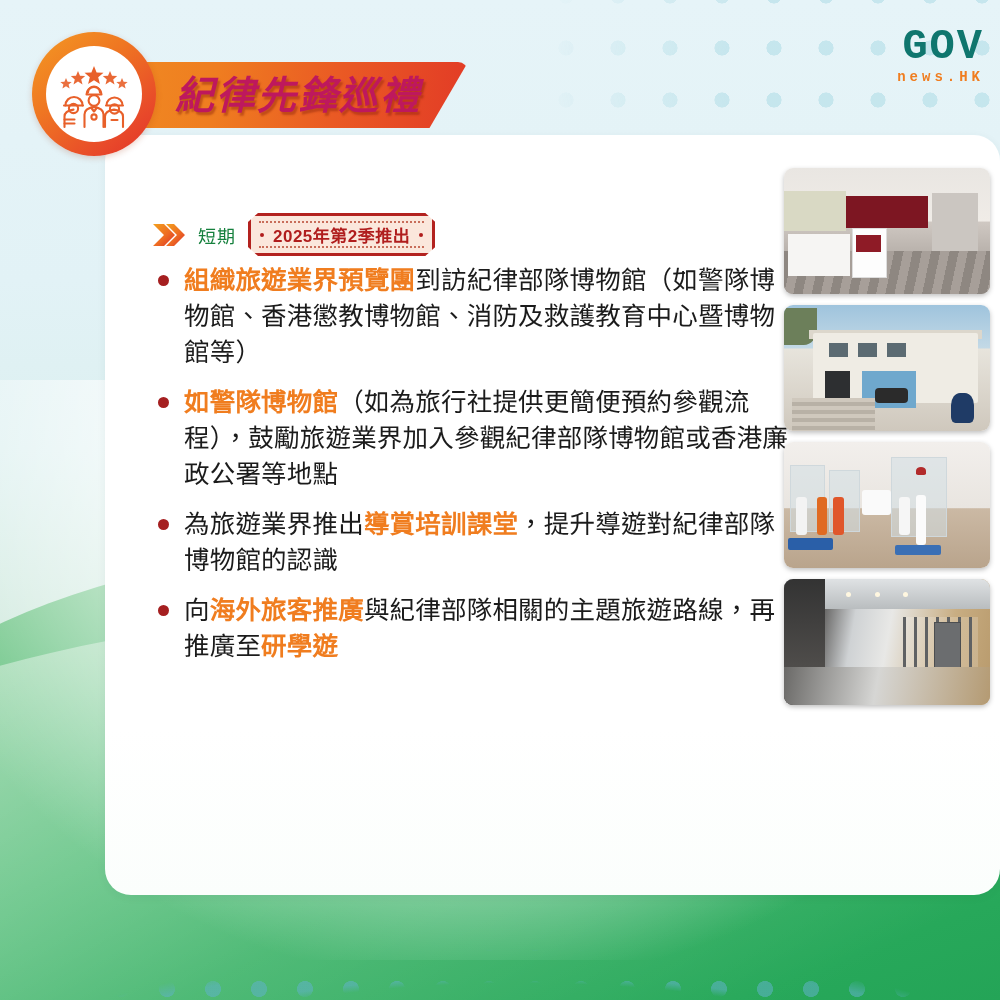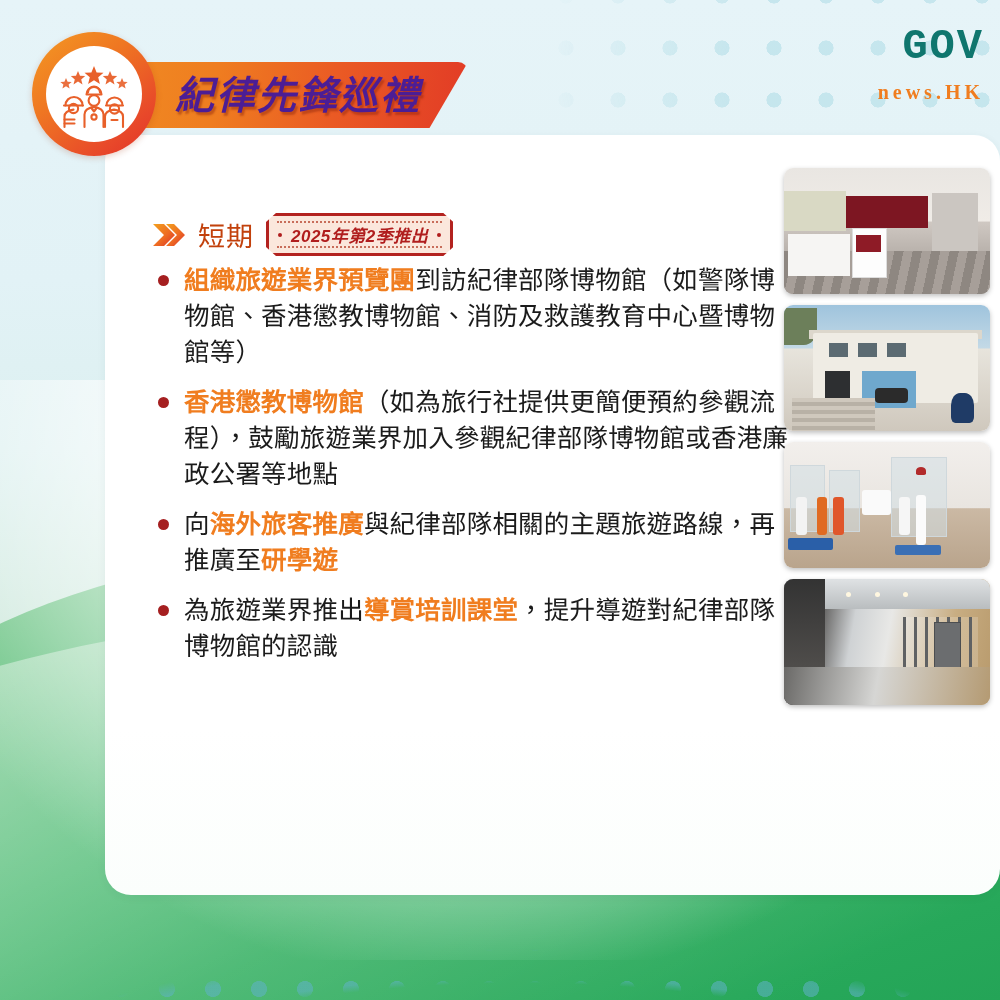--- a/index.html
+++ b/index.html
@@ -62,21 +62,21 @@
   
   #ribbon{
     position:absolute;left:118px;top:62px;width:350px;height:66px;
     background:linear-gradient(97deg,#f08a22 0%,#ef7d20 28%,#ea5a24 62%,#e23b26 100%);
     border-radius:0 10px 10px 0;
     clip-path:polygon(0 0,100% 0,89% 100%,0 100%);
     box-shadow:0 3px 5px rgba(150,40,10,.18);
   }
   #ribbon-title{
     position:absolute;left:175px;top:70px;width:340px;height:52px;
-    font-size:39px;font-weight:bold;font-style:italic;color:#4c1d95;
+    font-size:39px;font-weight:bold;font-style:italic;color:#be185d;
     letter-spacing:2px;line-height:52px;
     text-shadow:2px 3px 2px rgba(140,35,10,.45);
     white-space:nowrap;
   }
   #badge-logo{
     position:absolute;left:32px;top:32px;width:124px;height:124px;border-radius:50%;
     background:linear-gradient(140deg,#f49a23 0%,#ef7722 38%,#e8482a 78%,#e03127 100%);
     display:flex;align-items:center;justify-content:center;
     box-shadow:0 2px 6px rgba(160,50,15,.22);
   }
@@ -85,53 +85,53 @@
     background:#fff;display:flex;align-items:center;justify-content:center;
   }
   #gov-logo{
     position:absolute;right:16px;top:26px;text-align:right;line-height:1;
   }
   #gov-logo .gov{
     font-size:42px;font-weight:bold;color:#0f766e;letter-spacing:2px;
     font-family:Liberation Mono, monospace;
   }
   #gov-logo .news{
-    font-size:20px;font-weight:bold;color:#f07d1f;letter-spacing:4px;
-    margin-top:14px;font-family:Liberation Serif, serif;
+    font-size:14px;font-weight:bold;color:#f07d1f;letter-spacing:4px;
+    margin-top:2px;font-family:Liberation Mono, monospace;
   }
 
   
   #content{
     position:absolute;left:150px;top:162px;width:640px;
     color:#1a1a1a;
   }
   .lead{
     font-size:27px;font-weight:bold;line-height:41px;color:#111;
     letter-spacing:.2px;margin:0 0 6px 0;
   }
   .phase-row{display:flex;align-items:center;gap:12px;margin:10px 0 6px 2px;}
   .chev{flex:0 0 auto;display:block;}
-  .phase-label{font-size:27px;color:#c2410c;letter-spacing:1px;white-space:nowrap;text-align:center;}
+  .phase-label{font-size:18px;color:#15803d;letter-spacing:1px;white-space:nowrap;text-align:center;}
   .chip{
     position:relative;display:inline-flex;align-items:center;justify-content:center;
     background:#fbe7dc;color:#b01d1d;font-size:17px;font-weight:bold;
     padding:6px 22px;letter-spacing:.5px;white-space:nowrap;
     clip-path:polygon(10px 0,calc(100% - 10px) 0,100% 9px,100% calc(100% - 9px),calc(100% - 10px) 100%,10px 100%,0 calc(100% - 9px),0 9px);
     border:3px solid #b3221f;
   }
   .chip .dotline{
     position:absolute;left:8px;right:8px;height:0;
     border-top:2px dotted #c86d5a;
   }
   .chip .dotline.t{top:5px;}
   .chip .dotline.b{bottom:5px;}
   .chip .sdot{position:absolute;width:4px;height:4px;border-radius:50%;background:#b01d1d;top:50%;margin-top:-2px;}
   .chip .sdot.l{left:9px;}
   .chip .sdot.r{right:9px;}
-  .chip .txt{position:relative;z-index:2;font-style:italic;}
+  .chip .txt{position:relative;z-index:2;}
 
   ul.bullets{list-style:none;margin:4px 0 0 0;padding:0;}
   ul.bullets li{
     position:relative;padding-left:34px;margin:0 0 14px 0;
     font-size:25.5px;line-height:36px;color:#1b1b1b;letter-spacing:.2px;
   }
   ul.bullets li::before{
     content:"";position:absolute;left:8px;top:13px;
     width:11px;height:11px;border-radius:50%;background:#a51f20;
   }
@@ -278,30 +278,30 @@
       <span class="sdot l"></span>
         <span class="sdot r"></span>
       <span class="txt">2025年第2季推出</span>
     </span>
   </div>
   <ul class="bullets">
     <li>
       <span class="hl">組織旅遊業界預覽團</span><span>到訪紀律部隊博物館（如警隊博物館、香港懲教博物館、消防及救護教育中心暨博物館等）</span>
     </li>
     <li>
-      <span class="hl">香港懲教博物館</span><span>（如為旅行社提供更簡便預約參觀流程），鼓勵旅遊業界加入參觀紀律部隊博物館或香港廉政公署等地點</span>
+      <span class="hl">如警隊博物館</span><span>（如為旅行社提供更簡便預約參觀流程），鼓勵旅遊業界加入參觀紀律部隊博物館或香港廉政公署等地點</span>
     </li>
   </ul>
 
   <ul class="bullets">
     <li>
-      <span>向</span><span class="hl">海外旅客推廣</span><span>與紀律部隊相關的主題旅遊路線，再推廣至</span><span class="hl">研學遊</span>
+      <span>為旅遊業界推出</span><span class="hl">導賞培訓課堂</span><span>，提升導遊對紀律部隊博物館的認識</span>
     </li>
     <li>
-      <span>為旅遊業界推出</span><span class="hl">導賞培訓課堂</span><span>，提升導遊對紀律部隊博物館的認識</span>
+      <span>向</span><span class="hl">海外旅客推廣</span><span>與紀律部隊相關的主題旅遊路線，再推廣至</span><span class="hl">研學遊</span>
     </li>
   </ul>
 </div>
 
 <div id="photos">
   <div class="photo p1">
     <div class="sk">
         <div class="w1"></div>
         <div class="w2"></div>
         <div class="w6"></div>

